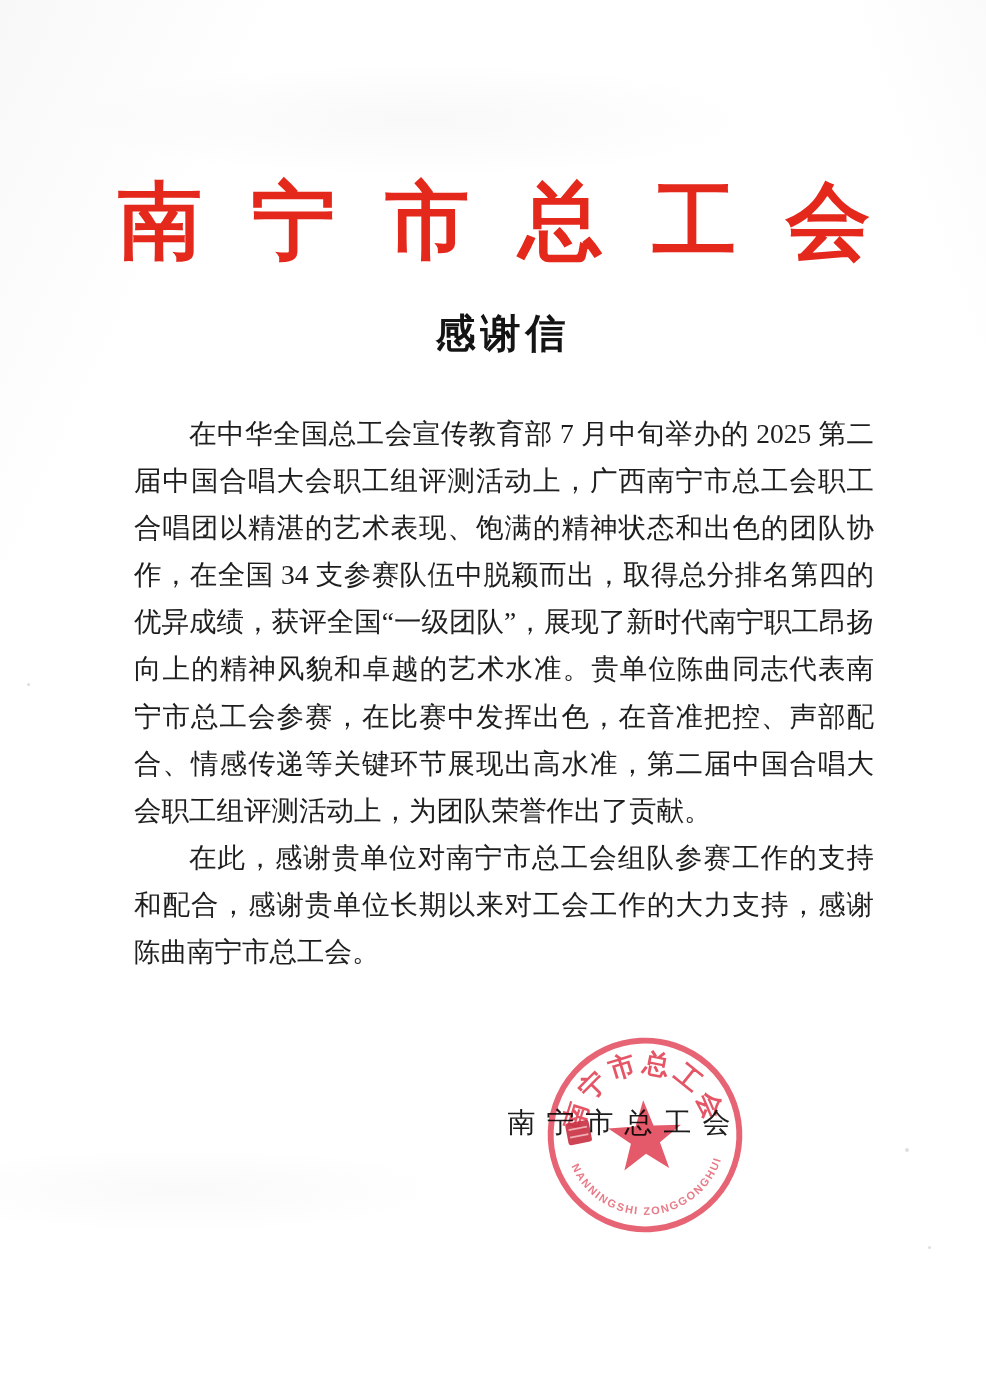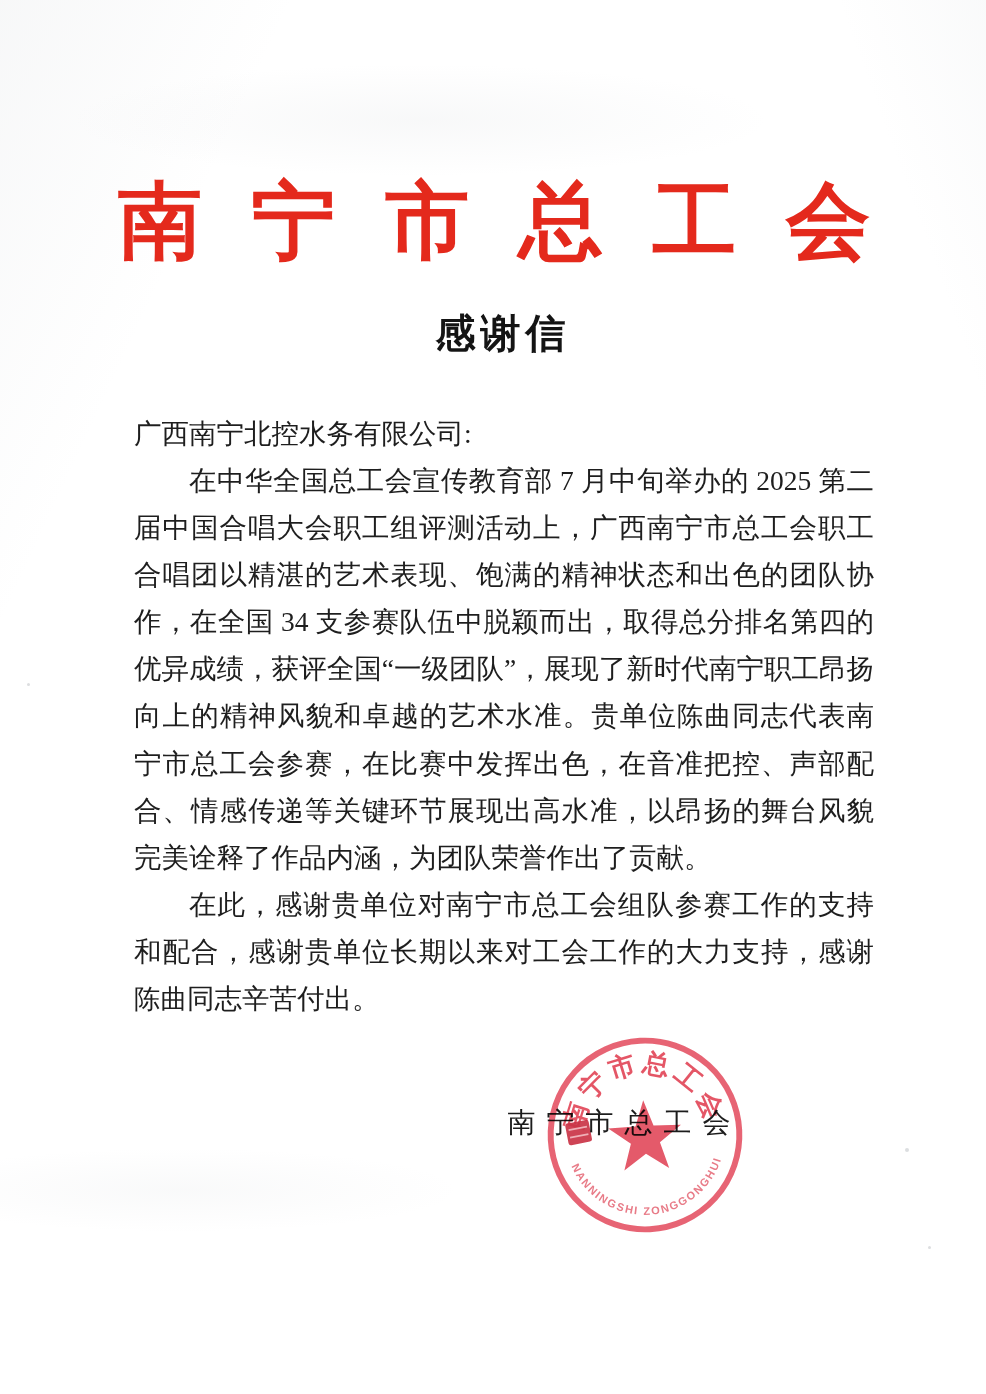--- a/index.html
+++ b/index.html
@@ -89,24 +89,23 @@
     <span>宁</span>
     <span>市</span>
     <span>总</span>
     <span>工</span>
     <span>会</span>
   </div>
 
 <div class="doc-title">感谢信</div>
 
 <div class="body-block">
-  <p class="salutation">广西南宁北控水务有限公司:</p>
   <div>
-      <p class="para"><span>在中华全国总工会宣传教育部 7 月中旬举办的 2025 第二届中国合唱大会职工组评测活动上，广西南宁市总工会职工合唱团以精湛的艺术表现、饱满的精神状态和出色的团队协作，在全国 34 支参赛队伍中脱颖而出，取得总分排名第四的优异成绩，获评全国“一级团队”，展现了新时代南宁职工昂扬向上的精神风貌和卓越的艺术水准。贵单位</span><span class="bold-name">陈曲</span><span>同志代表南宁市总工会参赛，在比赛中发挥出色，在音准把控、声部配合、情感传递等关键环节展现出高水准，以昂扬的舞台风貌完美诠释了作品内涵，为团队荣誉作出了贡献。</span></p>
-      <p class="para"><span>在此，感谢贵单位对南宁市总工会组队参赛工作的支持和配合，感谢贵单位长期以来对工会工作的大力支持，感谢</span><span class="bold-name">陈曲</span><span>同志辛苦付出。</span></p>
+      <p class="para"><span>在中华全国总工会宣传教育部 7 月中旬举办的 2025 第二届中国合唱大会职工组评测活动上，广西南宁市总工会职工合唱团以精湛的艺术表现、饱满的精神状态和出色的团队协作，在全国 34 支参赛队伍中脱颖而出，取得总分排名第四的优异成绩，获评全国“一级团队”，展现了新时代南宁职工昂扬向上的精神风貌和卓越的艺术水准。贵单位</span><span class="bold-name">陈曲</span><span>同志代表南宁市总工会参赛，在比赛中发挥出色，在音准把控、声部配合、情感传递等关键环节展现出高水准，第二届中国合唱大会职工组评测活动上，为团队荣誉作出了贡献。</span></p>
+      <p class="para"><span>在此，感谢贵单位对南宁市总工会组队参赛工作的支持和配合，感谢贵单位长期以来对工会工作的大力支持，感谢</span><span class="bold-name">陈曲</span><span>南宁市总工会。</span></p>
     </div>
 </div>
 
 <div class="sign-block">
   <div class="sign-name">南 宁 市 总 工 会</div>
 </div>
 
 <svg class="stamp" viewBox="0 0 240 240" aria-hidden="true">
   <defs>
     <path id="topArc" d="M 46 120 A 74 74 0 0 1 194 120"></path>

